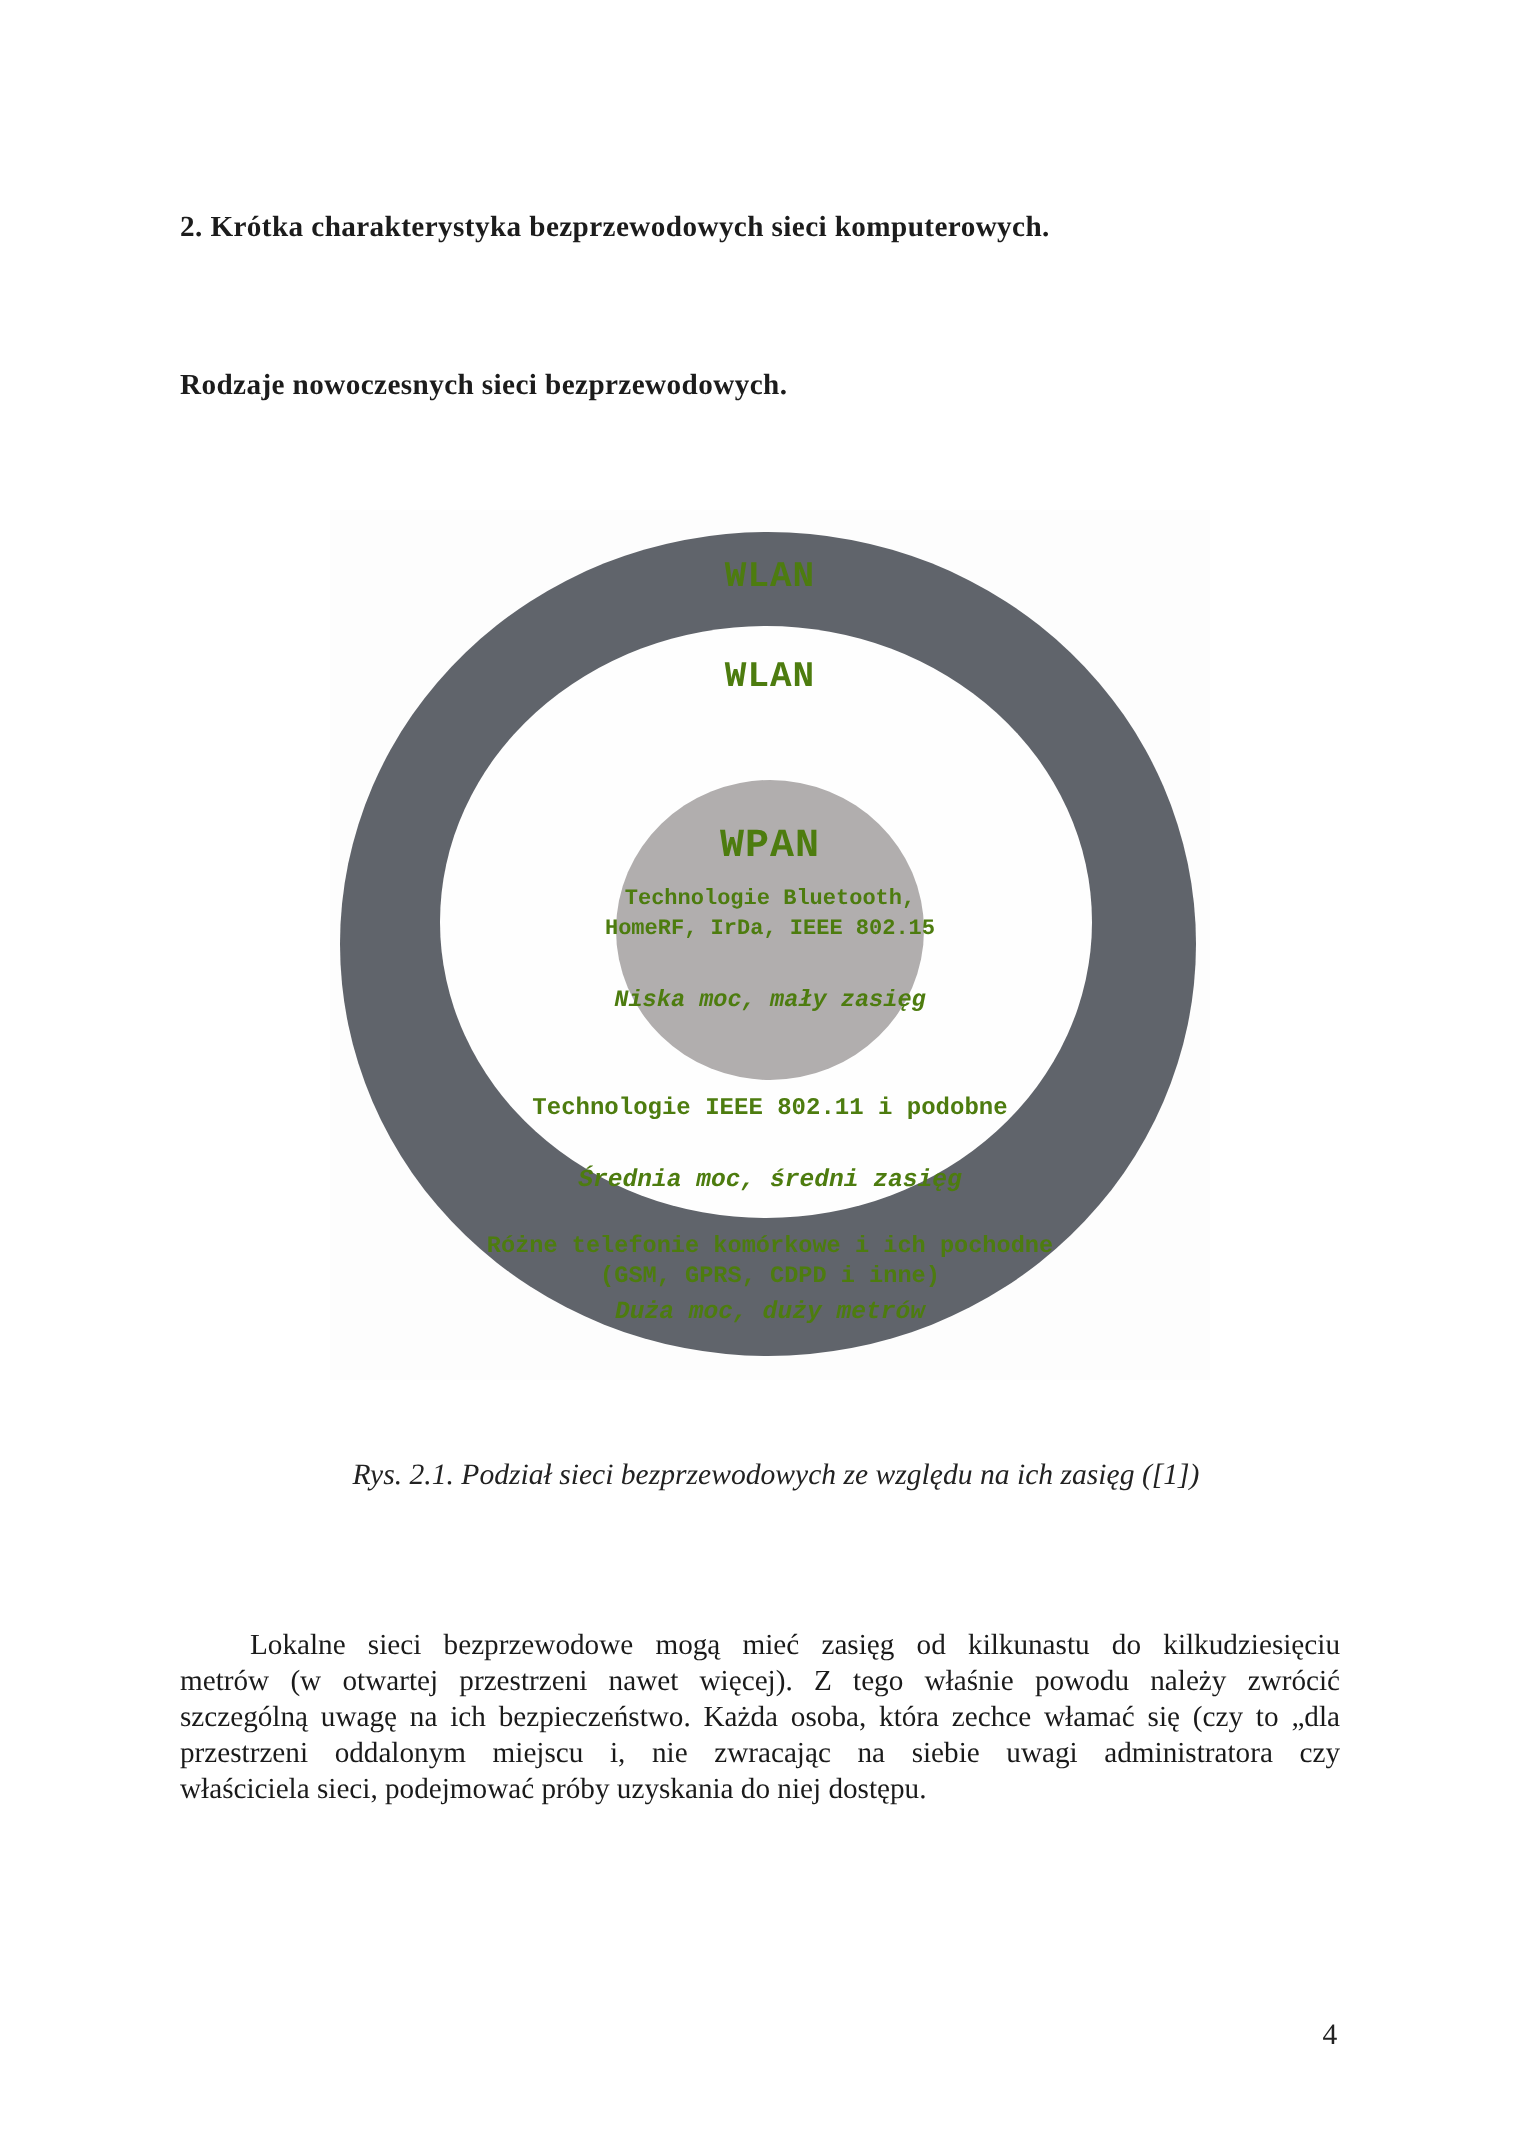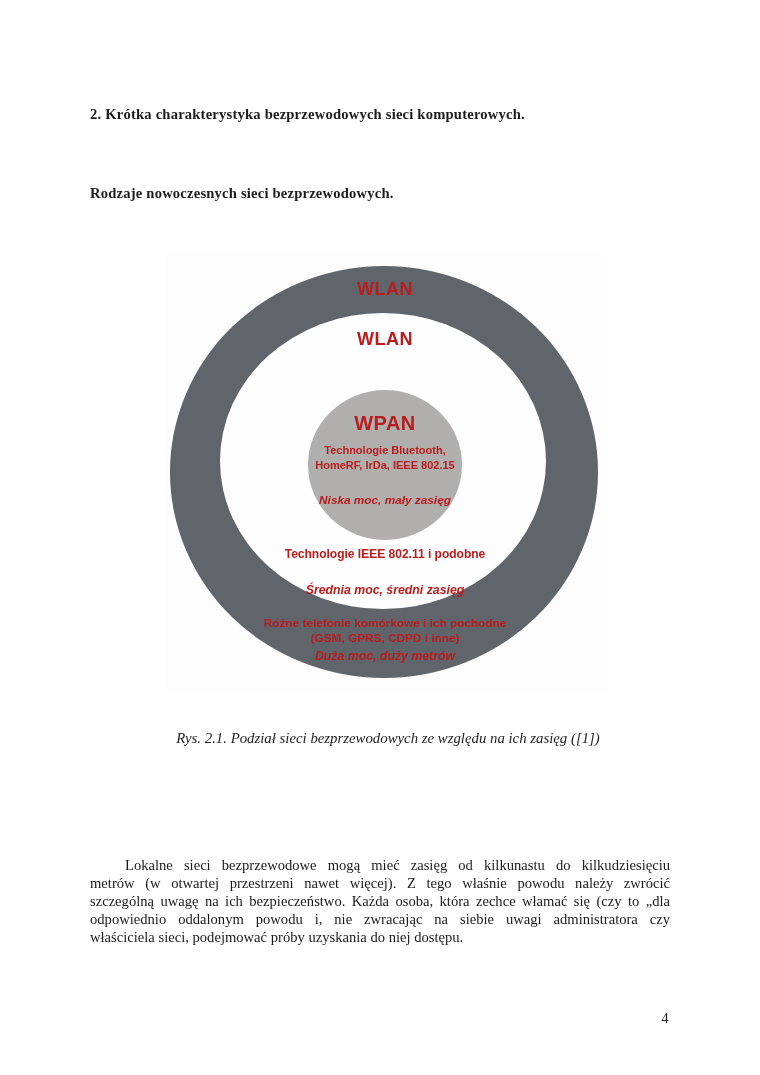--- a/index.html
+++ b/index.html
@@ -48,23 +48,23 @@
   .circle-inner {
     left: 143px; top: 135px;
     width: 154px; height: 150px;
     background: #b1aeae;
   }
   .fig-label {
     position: absolute;
     left: 0;
     width: 440px;
     text-align: center;
-    font-family: Liberation Sans, sans-serif;
+    font-family: Liberation Mono, monospace;
     font-weight: bold;
-    color: #b91c1c;
+    color: #4d7c0f;
     white-space: pre-line;
   }
   .lbl-wlan-outer  { top: 24px;  font-size: 18px; letter-spacing: 0.5px; }
   .lbl-wlan-middle { top: 74px;  font-size: 18px; letter-spacing: 0.5px; }
   .lbl-wpan        { top: 157px; font-size: 20px; letter-spacing: 0.5px; text-align: center; }
   .lbl-wpan-tech   { top: 188px; font-size: 11px; line-height: 15px; }
   .lbl-wpan-power  { top: 238px; font-size: 11.8px; font-style: italic; }
   .lbl-wlan-tech   { top: 292px; font-size: 12px; }
   .lbl-wlan-power  { top: 328px; font-size: 12.3px; font-style: italic; }
   .lbl-wwan-tech   { top: 361px; font-size: 11.8px; line-height: 14.5px; }
@@ -77,21 +77,21 @@
     width: 776px;
     text-align: center;
     font-size: 14.8px;
     font-style: italic;
     color: #222;
   }
 
   
   .body-par {
     position: absolute;
-    left: 90px; top: 857px;
+    left: 90px; top: 815px;
     width: 580px;
     font-size: 14.6px;
     line-height: 17.9px;
     color: #1a1a1a;
   }
   .jline { text-align: justify; text-align-last: justify; }
   .jline.first { padding-left: 35px; }
   .jline.last  { text-align-last: left; }
 
   
@@ -129,19 +129,19 @@
 (GSM, GPRS, CDPD i inne)</div>
     <div class="fig-label lbl-wwan-power">Duża moc, duży metrów</div>
   </div>
 
   <div class="caption">Rys. 2.1. Podział sieci bezprzewodowych ze względu na ich zasięg ([1])</div>
 
   <div class="body-par">
     <div class="jline first">Lokalne sieci bezprzewodowe mogą mieć zasięg od kilkunastu do kilkudziesięciu</div>
     <div class="jline">metrów (w otwartej przestrzeni nawet więcej). Z tego właśnie powodu należy zwrócić</div>
     <div class="jline">szczególną uwagę na ich bezpieczeństwo. Każda osoba, która zechce włamać się (czy to „dla</div>
-    <div class="jline">odpowiednio oddalonym powodu i, nie zwracając na siebie uwagi administratora czy</div>
+    <div class="jline">przestrzeni oddalonym miejscu i, nie zwracając na siebie uwagi administratora czy</div>
     <div class="jline last">właściciela sieci, podejmować próby uzyskania do niej dostępu.</div>
   </div>
 
   <div class="page-number">4</div>
 
 </div>
 
 </body></html>

